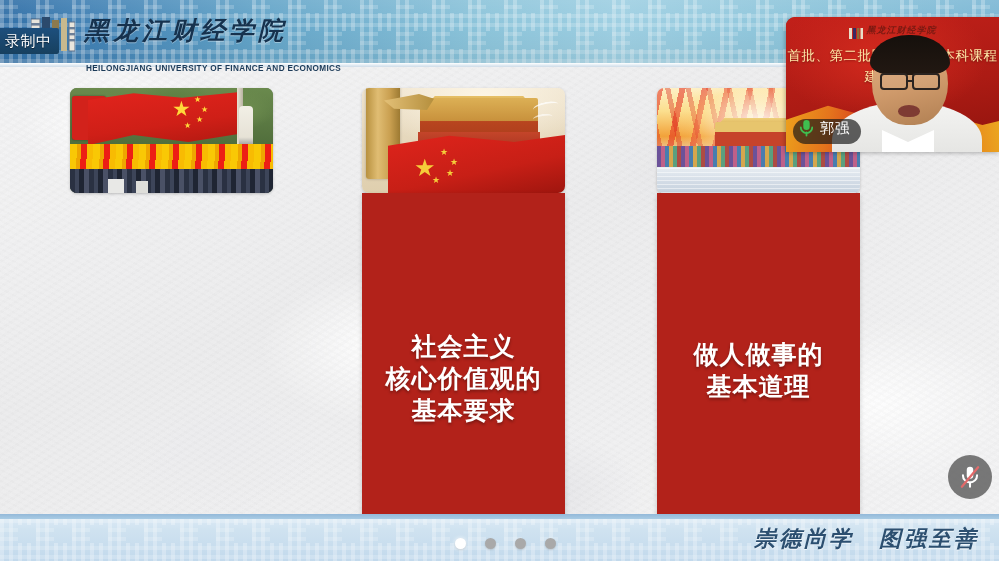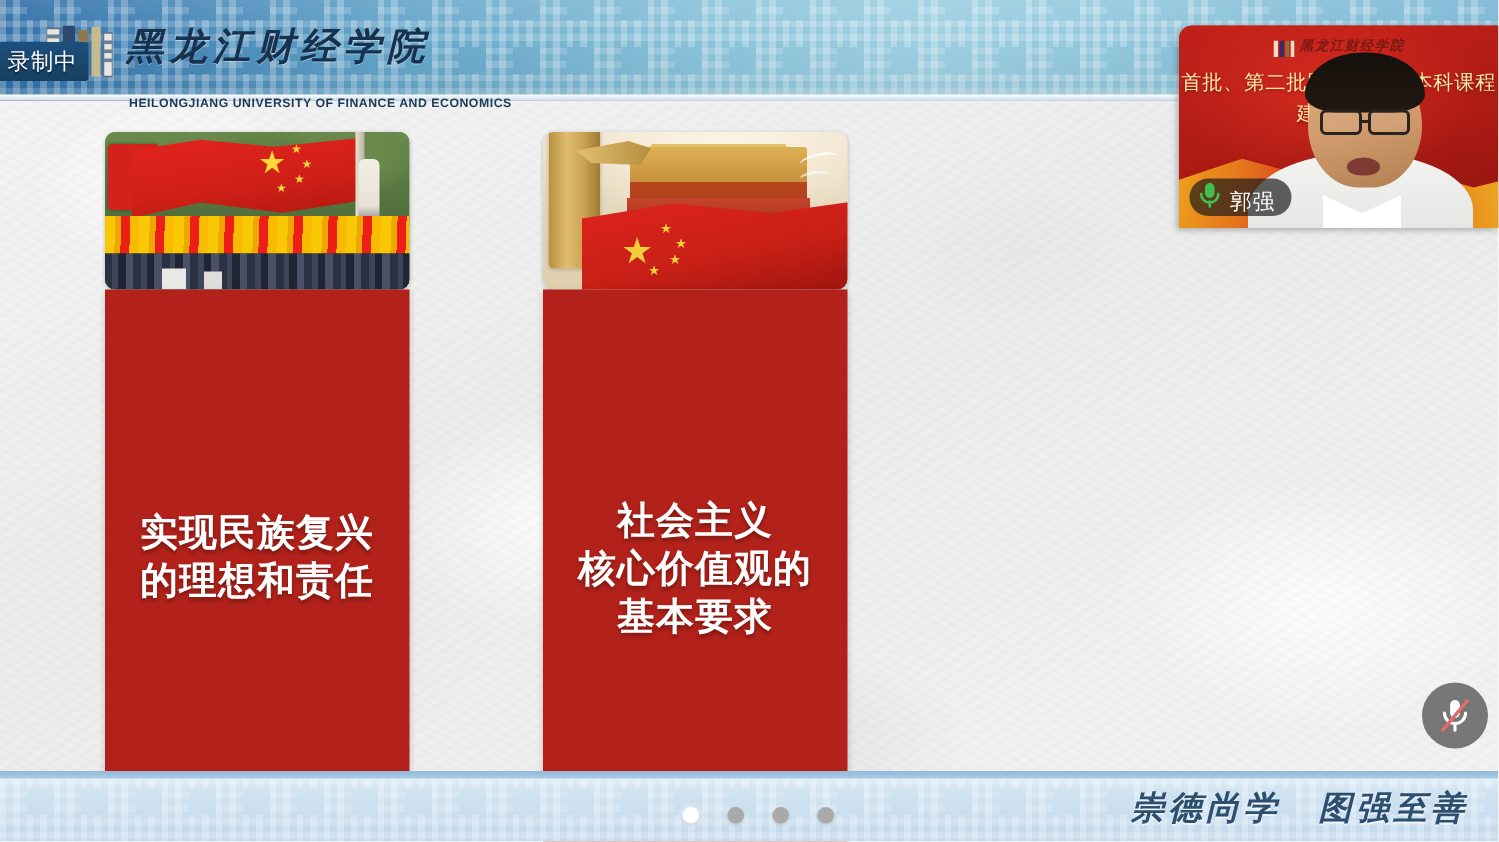--- a/index.html
+++ b/index.html
@@ -355,21 +355,21 @@
     border:2.2px solid #2a2320; border-radius:4px; background:rgba(255,255,255,.07); }
   #p-bridge{ position:absolute; left:121px; top:63px; width:7px; height:2.2px; background:#2a2320; }
   #p-mouth{ position:absolute; left:112px; top:88px; width:22px; height:12px;
     background:#7e3b33; border-radius:50% 50% 45% 45%; }
   #p-collar{ position:absolute; left:96px; bottom:0px; width:52px; height:22px;
     background:#ffffff; clip-path:polygon(0 0, 50% 55%, 100% 0, 100% 100%, 0 100%); }
 
   #name-badge{
     position:absolute; left:7px; bottom:8px;
     height:25px; padding:0 11px 0 6px;
-    display:flex; align-items:flex-end; gap:6px;
+    display:flex; align-items:flex-start; gap:6px;
     background:rgba(24,24,24,.68);
     border-radius:13px;
     z-index:3;
   }
   #name-badge .nm{
     color:#ffffff; font-size:14.5px;
     font-family:"DejaVu Sans","Liberation Sans",sans-serif;
     letter-spacing:.5px;
   }
 </style>
@@ -423,24 +423,20 @@
           <span class="star" style="left:96px; top:30px; font-size:8px;">★</span>
         </div>
         <div class="pole"></div>
         <div class="soldier"></div>
         <div class="flowers"></div>
         <div class="crowd"></div>
         <div class="crowd-white"></div>
         <div class="crowd-white2"></div>
       </div>
     </div>
-    <div class="card-panel" style="height:355px;">
-      <div class="card-title">实现民族复兴
-的理想和责任</div>
-    </div>
   </div>
 
   <div class="card" style="left:362px; top:88px;">
     <div class="card-img">
       <div class="art2">
         <div class="sky"></div>
         <div class="gate-roof"></div>
         <div class="gate"></div>
         <div class="gate-base"></div>
         <div class="pillar"></div>
@@ -456,20 +452,36 @@
         </div>
       </div>
     </div>
     <div class="card-panel" style="height:372px;">
       <div class="card-title">社会主义
 核心价值观的
 基本要求</div>
     </div>
   </div>
 
+  <div class="card" style="left:657px; top:88px;">
+    <div class="card-img">
+      <div class="art3">
+        <div class="ray"></div>
+        <div class="glow"></div>
+        <div class="gate3-roof"></div>
+        <div class="gate3"></div>
+        <div class="crowd3"></div>
+        <div class="water"></div>
+      </div>
+    </div>
+    <div class="card-panel" style="height:355px;">
+      <div class="card-title">做人做事的
+基本道理</div>
+    </div>
+  </div>
 
   <div id="mute-btn">
     <svg width="26" height="26" viewBox="0 0 24 24">
       <rect x="9" y="2.5" width="6" height="11" rx="3" fill="#ffffff"></rect>
       <path d="M5.5 10.5a6.5 6.5 0 0 0 13 0" fill="none" stroke="#ffffff" stroke-width="1.9" stroke-linecap="round"></path>
       <line x1="12" y1="17" x2="12" y2="21" stroke="#ffffff" stroke-width="1.9" stroke-linecap="round"></line>
       <line x1="4.5" y1="21" x2="19.5" y2="3" stroke="#e26a6a" stroke-width="2.1" stroke-linecap="round"></line>
     </svg>
   </div>
 

